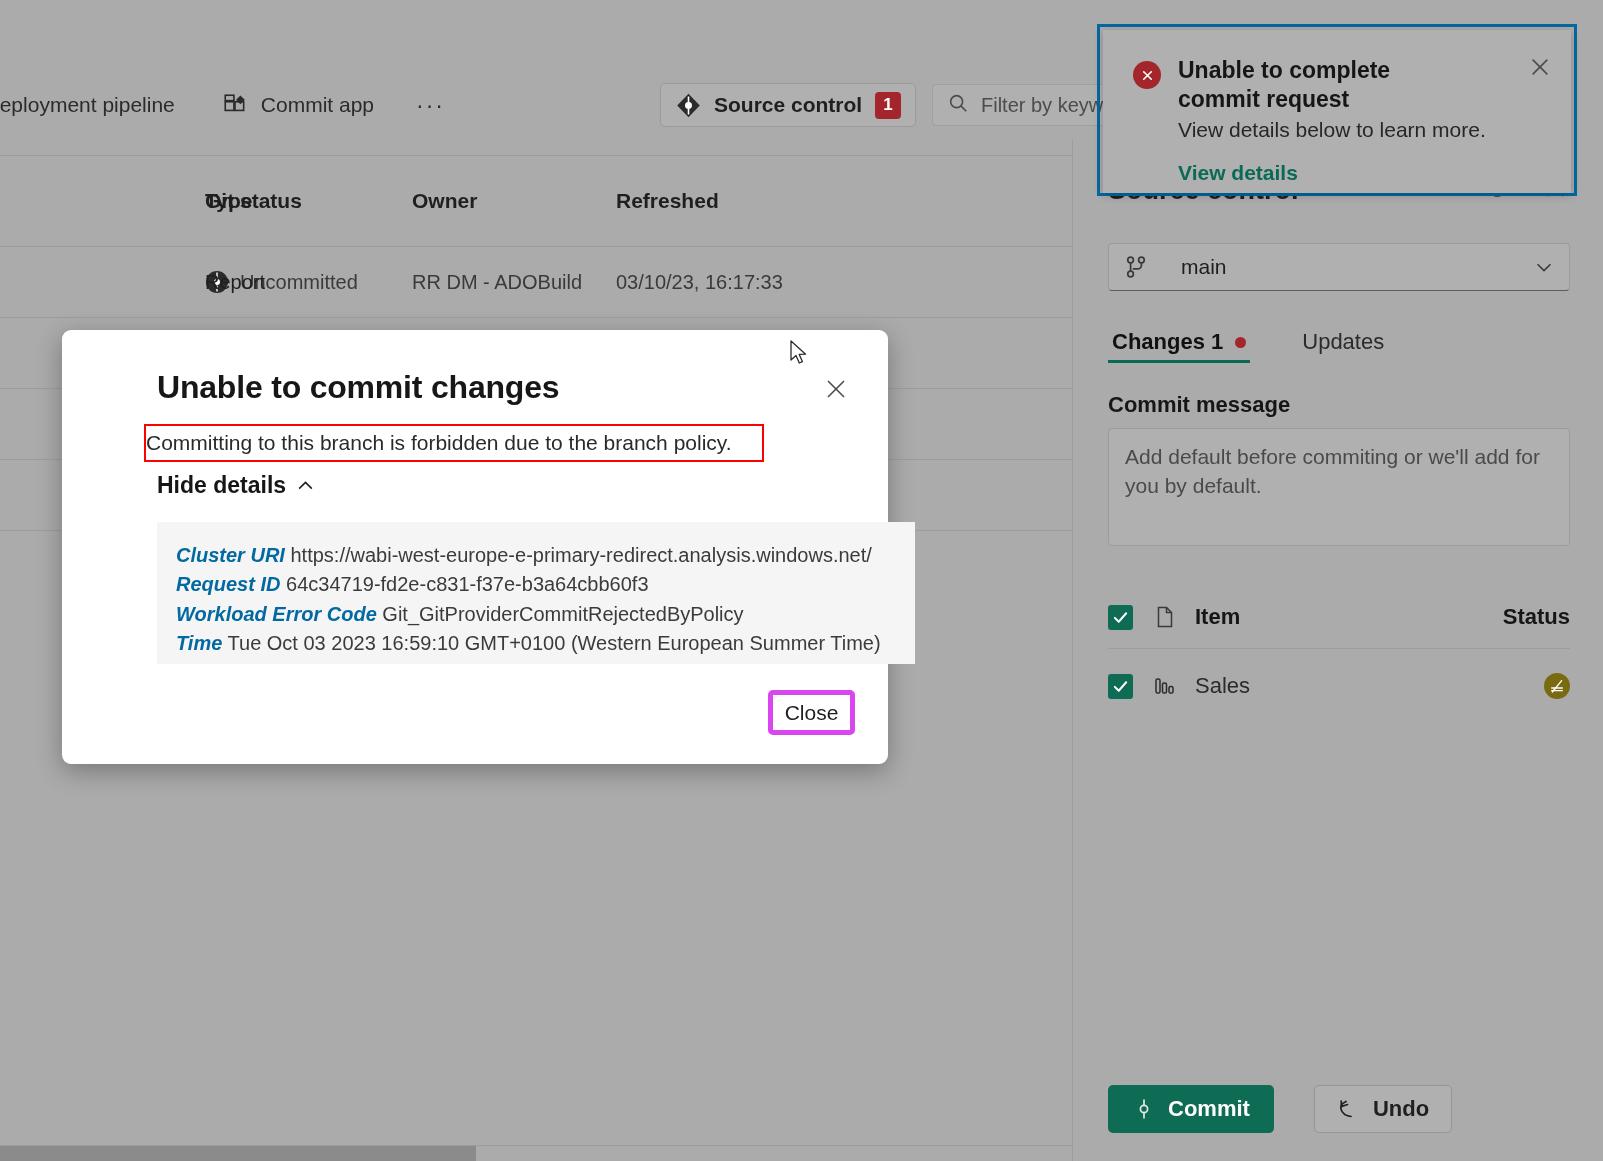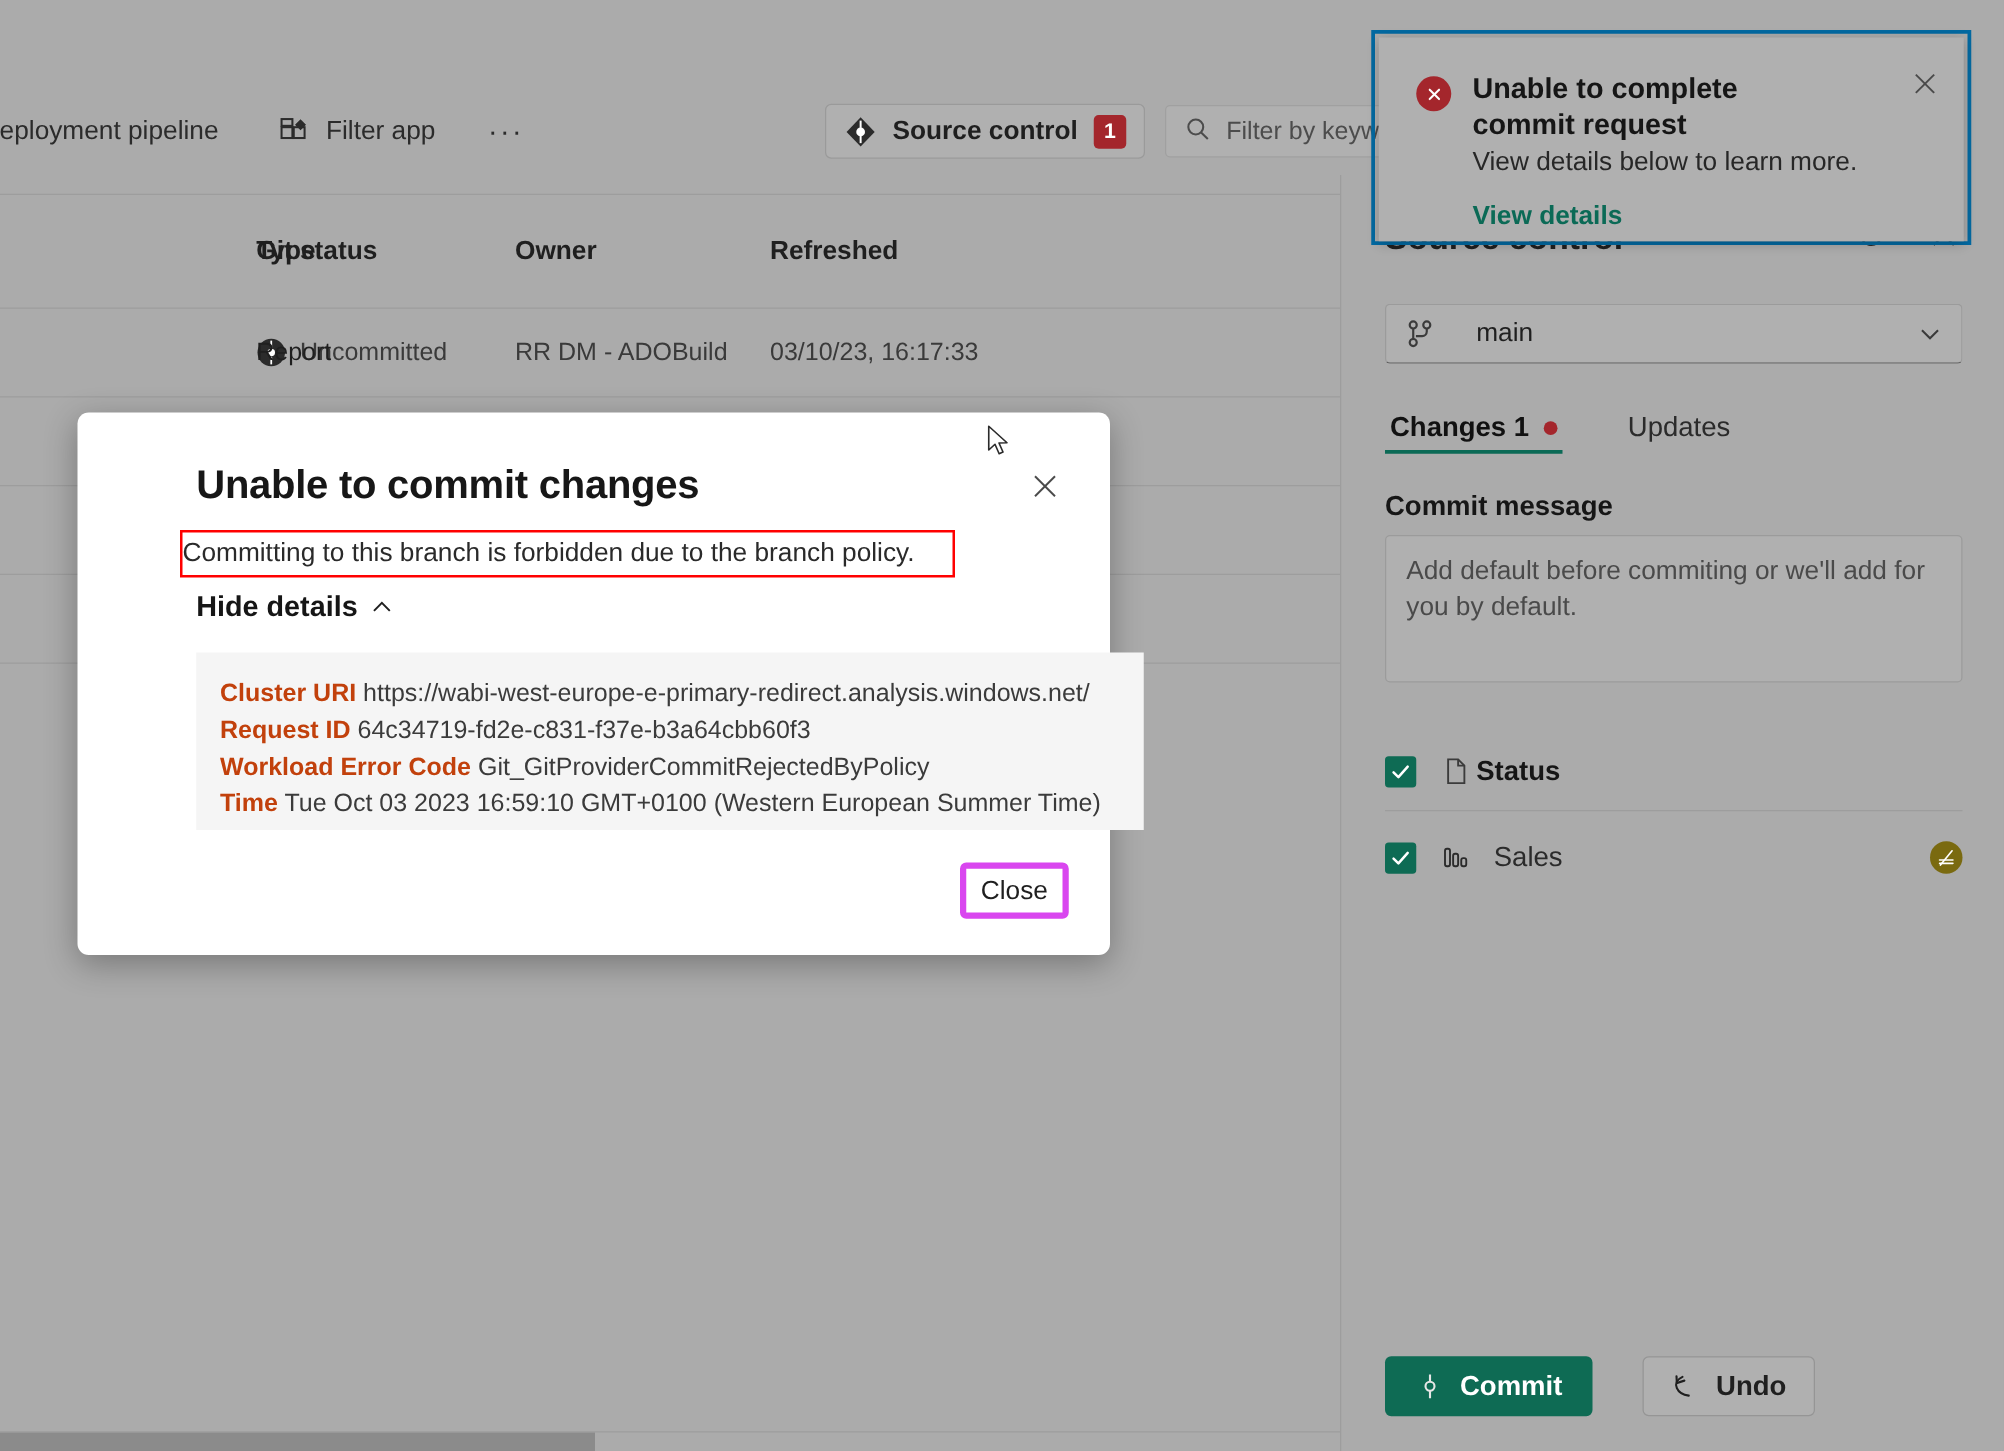--- a/index.html
+++ b/index.html
@@ -315,21 +315,21 @@
   }
   .dlg-toggle .t { font-size: 23px; font-weight: 700; color: #161616; }
   .dlg-toggle svg { width: 19px; height: 19px; display:block; }
   .dlg-details {
     position: absolute; left: 95px; top: 192px;
     width: 758px; height: 142px;
     background: #f5f5f5;
     padding: 19px 19px 0 19px;
   }
   .dtl-line { font-size: 20px; color: #3b3b3b; line-height: 1.47; white-space: nowrap; }
-  .dtl-line b { color: #c2410c; font-weight: 700; }
+  .dtl-line b { color: #0369a1; font-weight: 700; font-style: italic; }
   .dlg-close-btn {
     position: absolute; right: 33px; bottom: 29px;
     width: 87px; height: 45px;
     background: #fff; border: 5px solid #d946ef; border-radius: 5px;
     font-size: 21px; color: #1f1f1f;
     font-family: "Liberation Sans", sans-serif;
     cursor: pointer;
   }
 
   
@@ -352,21 +352,21 @@
       </div>
       <div class="tb-item tb-create">
         <span>
           <svg class="icon-create-app" viewBox="0 0 24 24" fill="none" stroke="#2b2b2b" stroke-width="1.5">
             <rect x="3" y="9" width="8" height="8"></rect>
             <rect x="3" y="3" width="8" height="5"></rect>
             <rect x="12" y="9" width="8" height="8"></rect>
             <path d="M14 7.2 L17 4.2 L20 7.2 L17 10.2 Z" fill="#2b2b2b" stroke="#2b2b2b"></path>
           </svg>
         </span>
-        <span>Filter app</span>
+        <span>Commit app</span>
       </div>
       <div class="tb-ellipsis">···</div>
     </div>
 
     <div class="sc-button">
       <span>
         <svg class="icon-branch-diamond" viewBox="0 0 24 24">
           <path d="M12 1.6 L22 12 L12 22.4 L2 12 Z" fill="#2b2b2b"></path>
           <circle cx="12" cy="12" r="3.1" fill="#ffffff"></circle>
           <rect x="11.3" y="4" width="1.4" height="5.2" fill="#ffffff"></rect>
@@ -506,20 +506,21 @@
         <svg viewBox="0 0 24 24" fill="none" stroke="#ffffff" stroke-width="2.8" stroke-linecap="round" stroke-linejoin="round">
           <polyline points="4,12.5 9.5,18 20,6"></polyline>
         </svg>
       </div>
       <div class="itm-icon">
         <svg viewBox="0 0 24 24" fill="none" stroke="#3b3b3b" stroke-width="1.5">
           <path d="M5.5 2.5 h8 L18.5 7.5 V21.5 h-13 Z"></path>
           <path d="M13.5 2.5 V7.5 h5"></path>
         </svg>
       </div>
+      <div class="itm-name">Item</div>
       <div class="itm-status">Status</div>
     </div>
     <div class="list-sep"></div>
 
     <div class="list-row">
       <div class="cbox">
         <svg viewBox="0 0 24 24" fill="none" stroke="#ffffff" stroke-width="2.8" stroke-linecap="round" stroke-linejoin="round">
           <polyline points="4,12.5 9.5,18 20,6"></polyline>
         </svg>
       </div>

